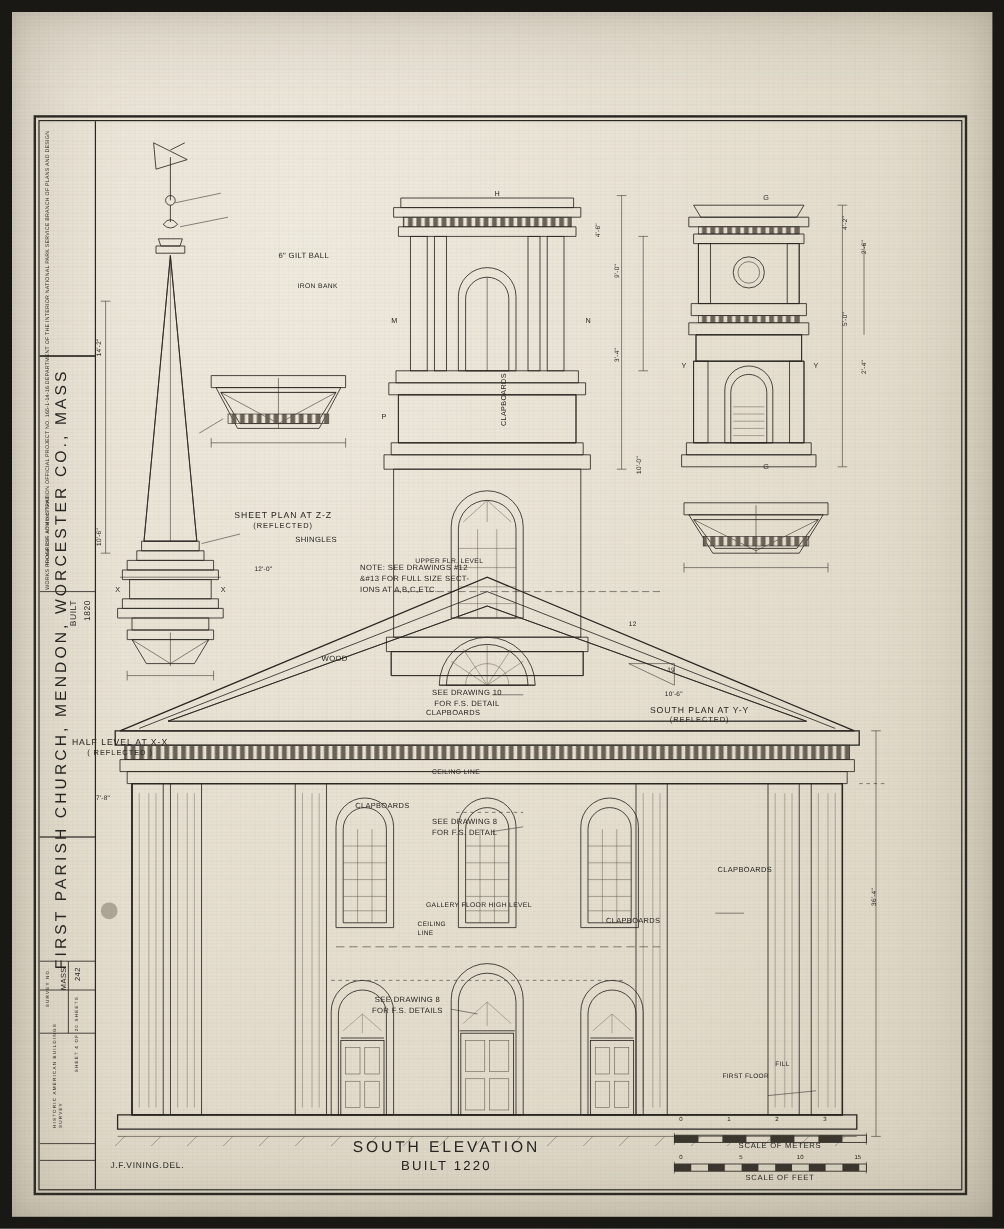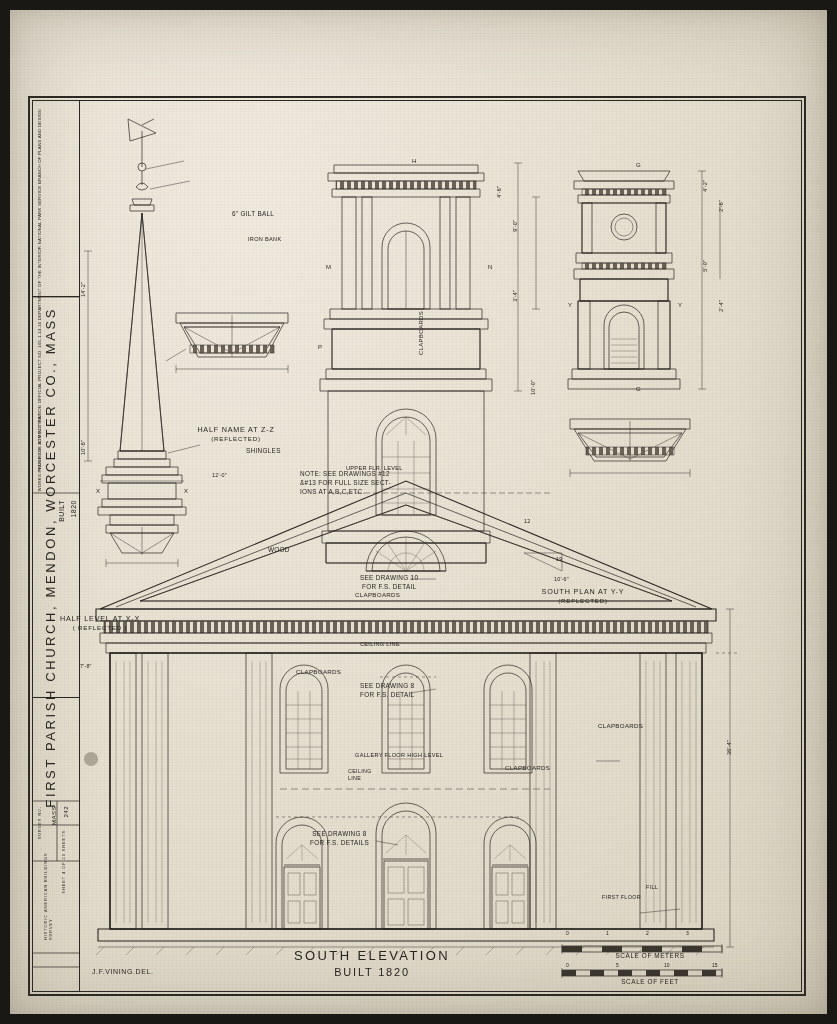--- a/index.html
+++ b/index.html
@@ -530,21 +530,21 @@
 FOR F.S. DETAILS</div>
 
   <div class="note" style="left:346px;top:465px;font-size:5.6px;">UPPER  FLR. LEVEL</div>
   <div class="note" style="left:360px;top:641px;font-size:5.6px;">CEILING  LINE</div>
   <div class="note" style="left:355px;top:752px;font-size:5.6px;">GALLERY FLOOR    HIGH LEVEL</div>
   <div class="note" style="left:348px;top:768px;white-space:pre;font-size:5.4px;line-height:1.25;">CEILING
 LINE</div>
   <div class="note" style="left:602px;top:894px;font-size:5.4px;">FIRST FLOOR</div>
   <div class="note" style="left:646px;top:884px;font-size:5.4px;">FILL</div>
 
-  <div class="cap" style="left:176px;top:425px;width:120px;">HALF NAME AT Z-Z</div>
+  <div class="cap" style="left:176px;top:425px;width:120px;">SHEET PLAN AT Z-Z</div>
   <div class="cap" style="left:176px;top:435px;width:120px;font-size:6.2px;">(REFLECTED)</div>
   <div class="cap" style="left:40px;top:614px;width:120px;">HALF LEVEL AT X-X</div>
   <div class="cap" style="left:40px;top:624px;width:120px;font-size:6.2px;">( REFLECTED )</div>
   <div class="cap" style="left:518px;top:587px;width:130px;">SOUTH PLAN AT Y-Y</div>
   <div class="cap" style="left:518px;top:597px;width:130px;font-size:6.2px;">(REFLECTED)</div>
 
   <div class="note dim" style="left:212px;top:472px;">12'-0"</div>
   <div class="note dim" style="left:80px;top:663px;">7'-8"</div>
   <div class="note dim" style="left:554px;top:576px;">10'-6"</div>
   <div class="note dim" style="left:80px;top:282px;writing-mode:vertical-rl;transform:rotate(180deg);">14'-2"</div>
@@ -555,21 +555,21 @@
   <div class="note dim" style="left:530px;top:380px;writing-mode:vertical-rl;transform:rotate(180deg);">10'-0"</div>
   <div class="note dim" style="left:702px;top:180px;writing-mode:vertical-rl;transform:rotate(180deg);">4'-2"</div>
   <div class="note dim" style="left:718px;top:200px;writing-mode:vertical-rl;transform:rotate(180deg);">2'-6"</div>
   <div class="note dim" style="left:702px;top:260px;writing-mode:vertical-rl;transform:rotate(180deg);">5'-0"</div>
   <div class="note dim" style="left:718px;top:300px;writing-mode:vertical-rl;transform:rotate(180deg);">2'-4"</div>
   <div class="note dim" style="left:726px;top:740px;writing-mode:vertical-rl;transform:rotate(180deg);">36'-4"</div>
   <div class="note dim" style="left:524px;top:518px;">12</div>
   <div class="note dim" style="left:556px;top:556px;">19</div>
 
   <div style="position:absolute;left:262px;top:948px;width:220px;text-align:center;font-size:13px;letter-spacing:2.4px;">SOUTH  ELEVATION</div>
-  <div style="position:absolute;left:262px;top:966px;width:220px;text-align:center;font-size:11px;letter-spacing:1.8px;">BUILT 1820</div>
+  <div style="position:absolute;left:262px;top:966px;width:220px;text-align:center;font-size:11px;letter-spacing:1.8px;">BUILT 1220</div>
 
   <svg style="position:absolute;left:556px;top:940px;" width="190" height="48">
 
     <rect x="6" y="6" width="160" height="6" class="s s1" fill="#ece6d8"></rect>
     <rect x="6" y="6" width="20" height="6" fill="#3a352e"></rect>
     <rect x="46" y="6" width="20" height="6" fill="#3a352e"></rect>
     <rect x="86" y="6" width="20" height="6" fill="#3a352e"></rect>
     <rect x="126" y="6" width="20" height="6" fill="#3a352e"></rect>
     <line class="s sl" x1="6" y1="4" x2="6" y2="14"></line>
     <line class="s sl" x1="166" y1="4" x2="166" y2="14"></line>

